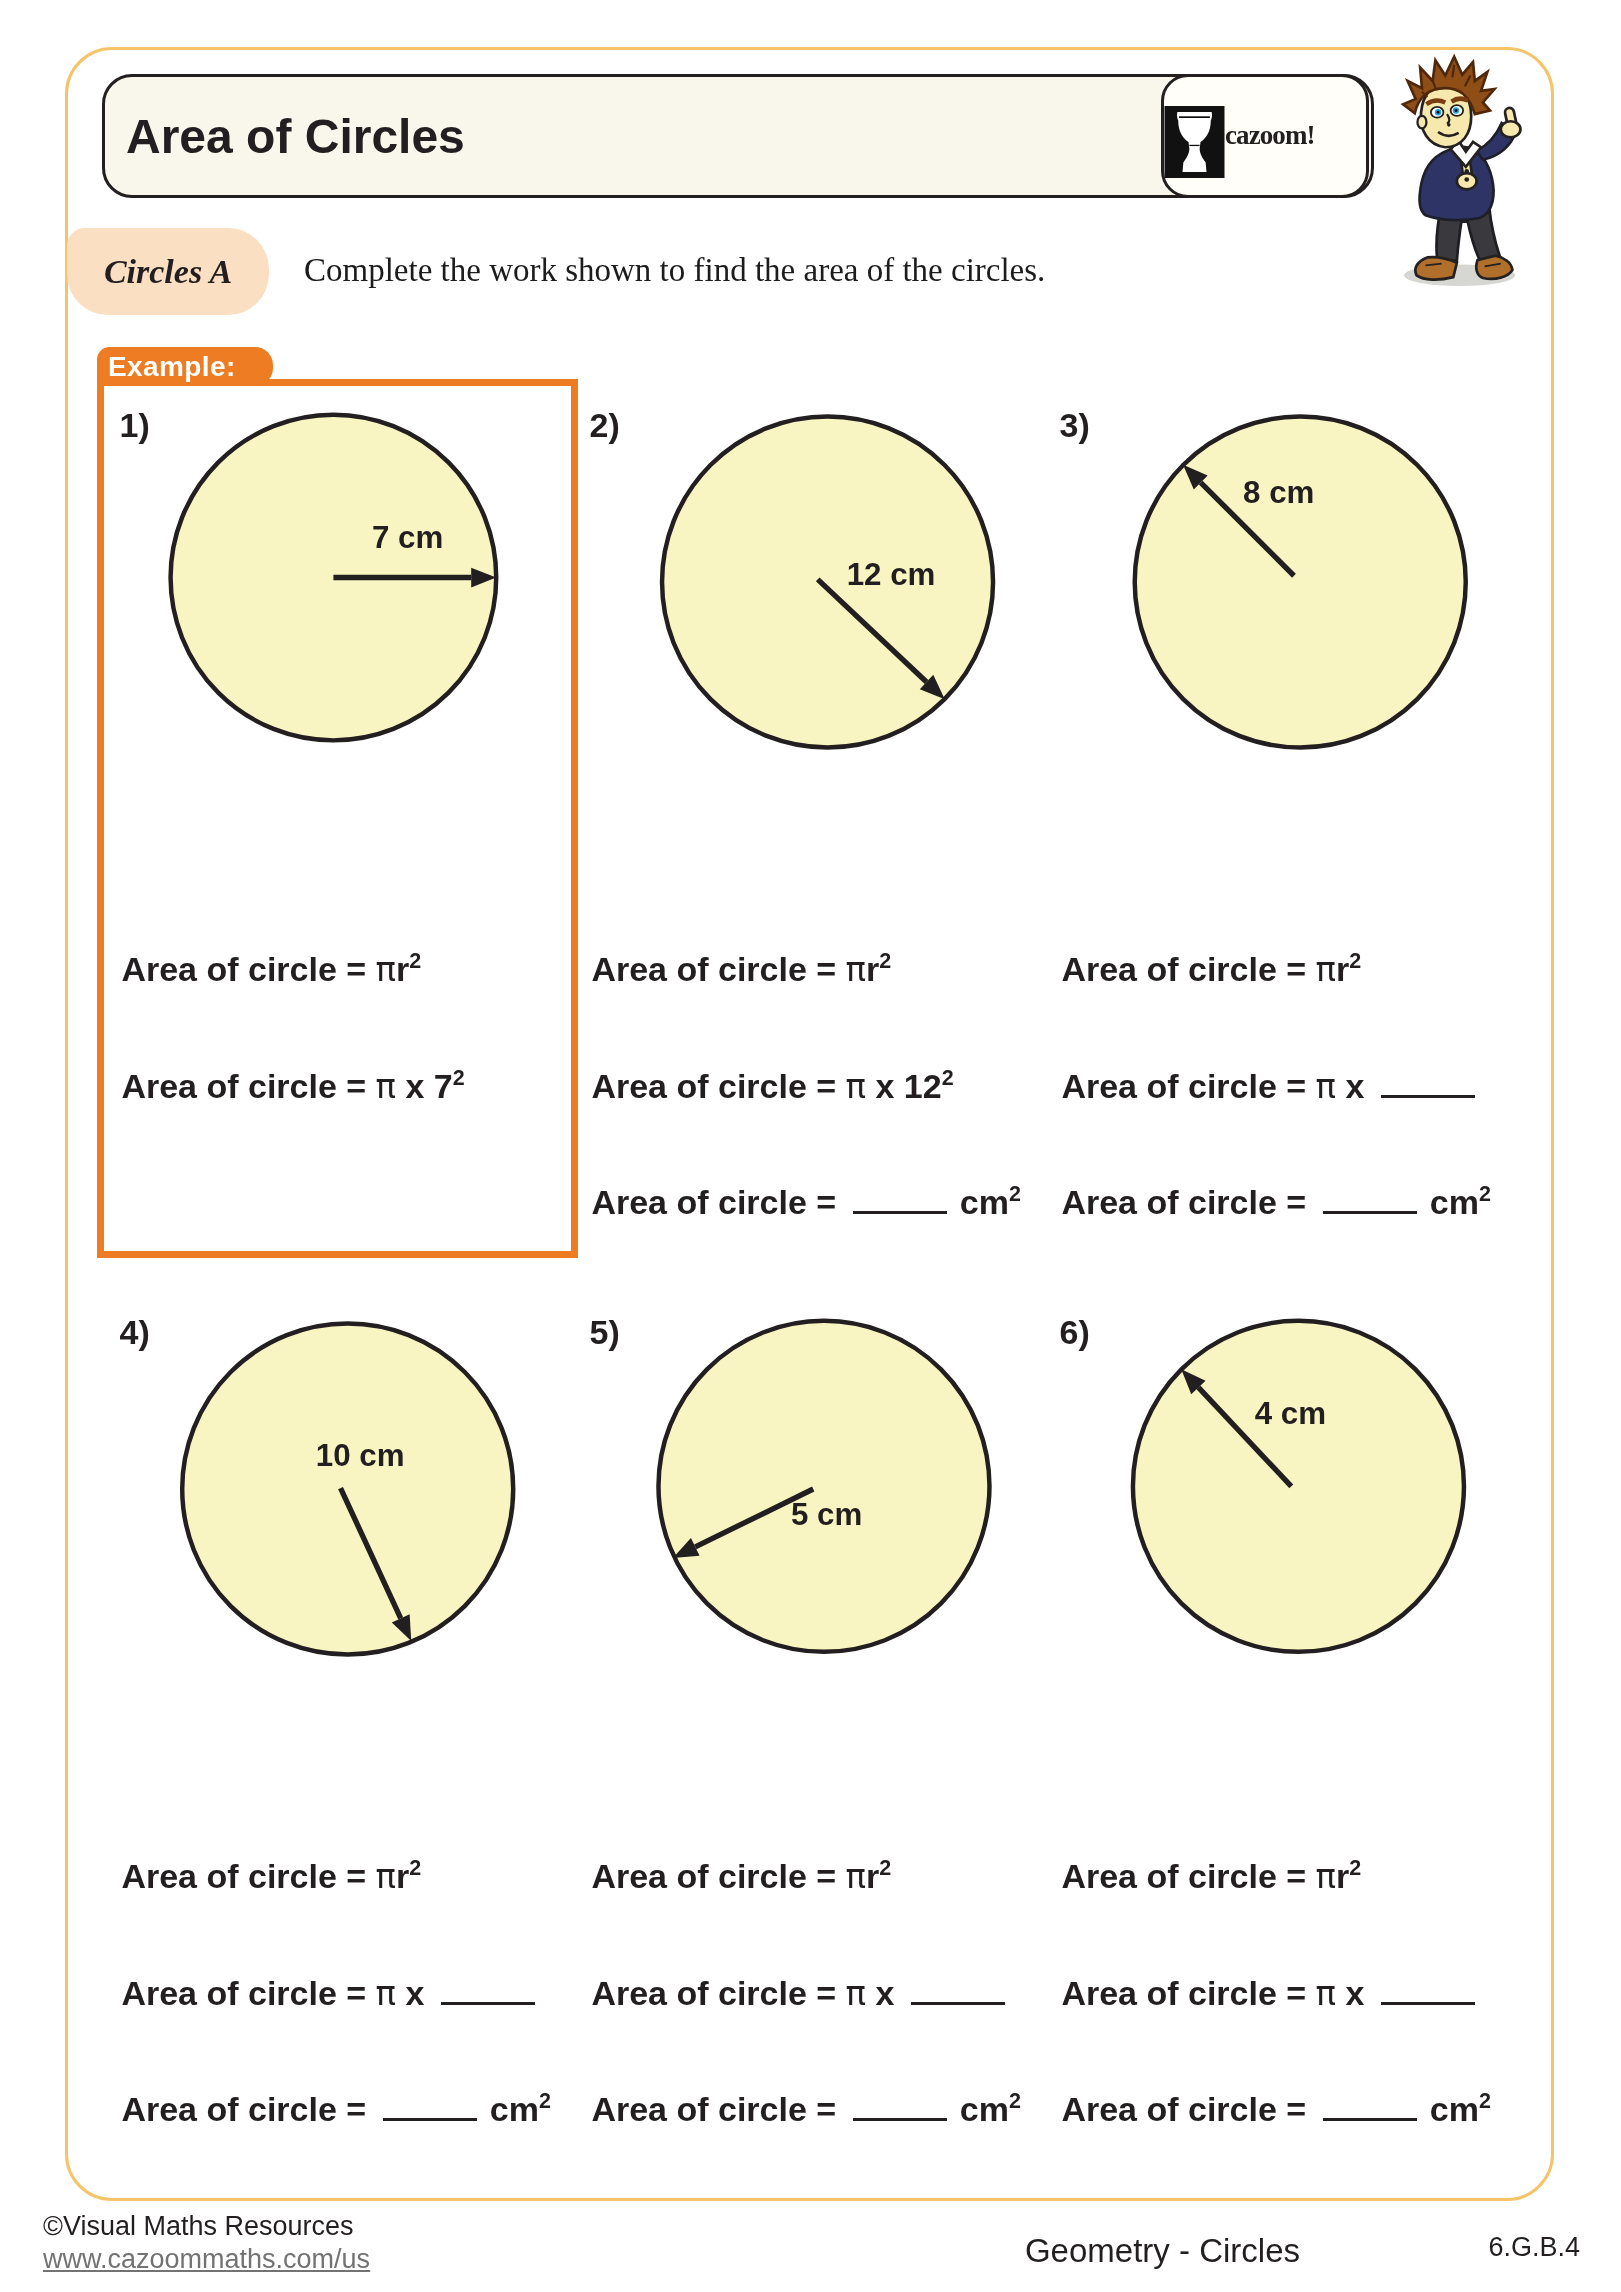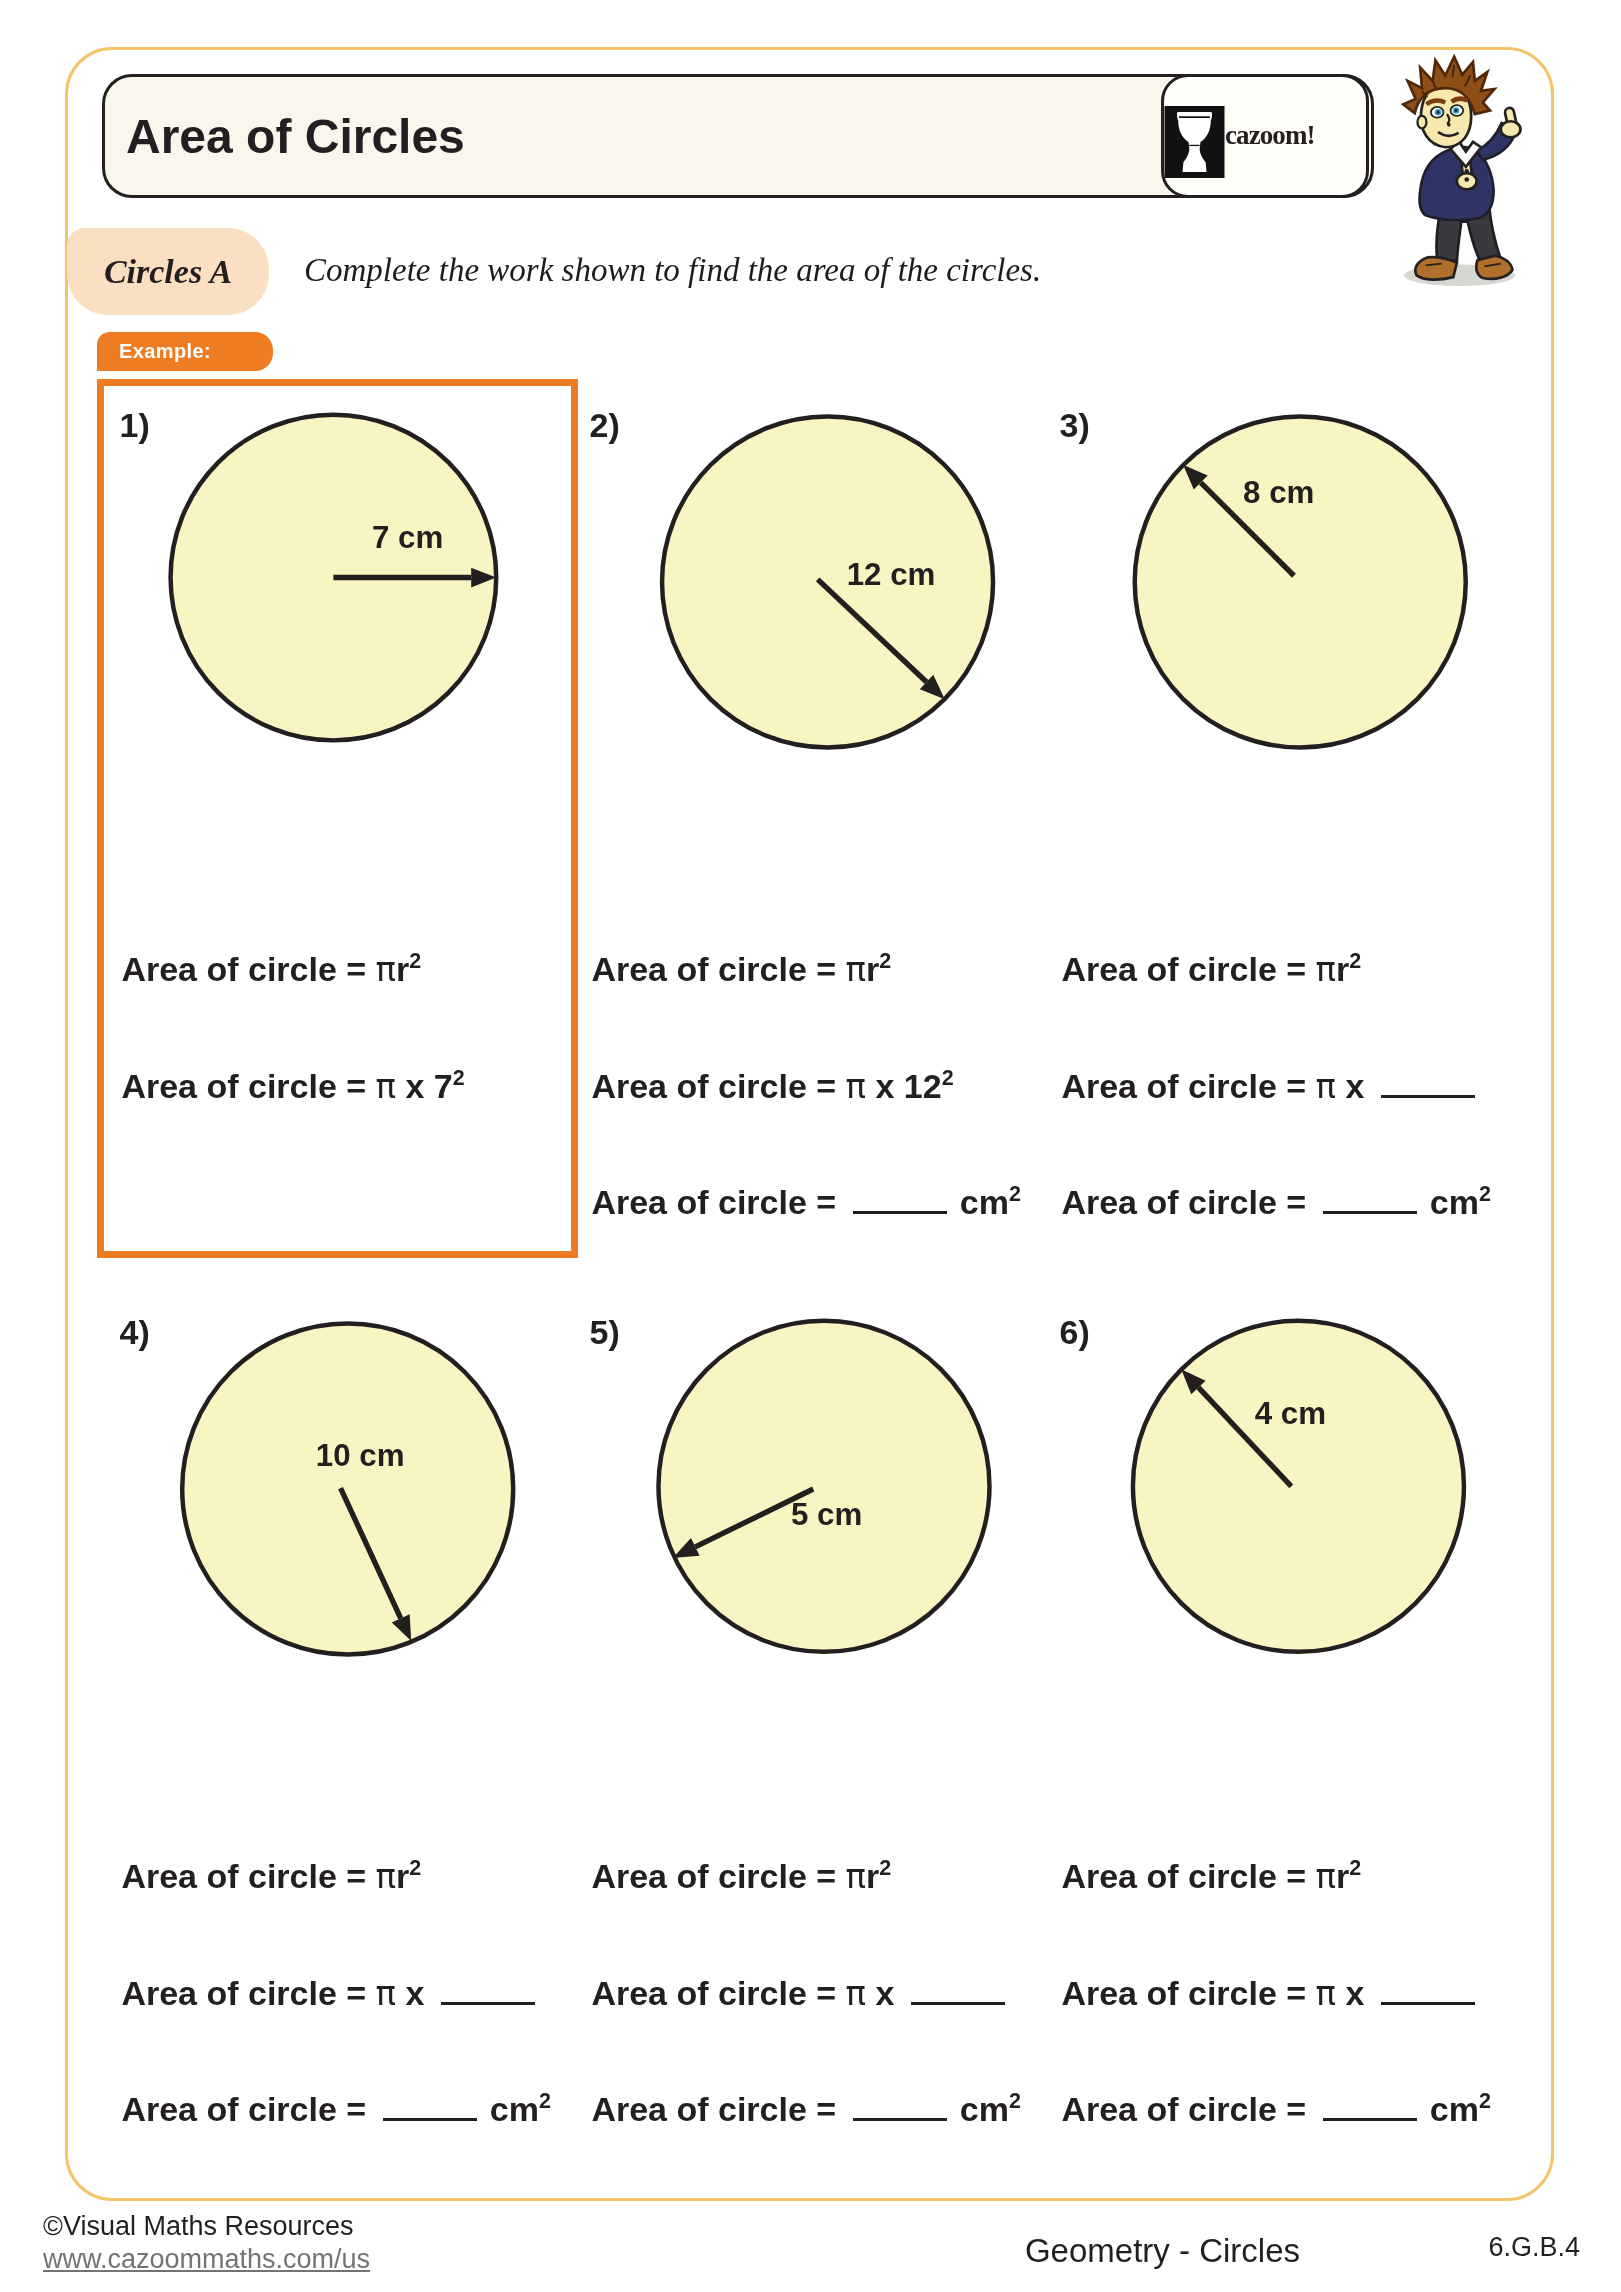--- a/index.html
+++ b/index.html
@@ -23,27 +23,27 @@
   .logo-mark{margin-top:11.6px;width:61px;height:72px;}
   .logo-text{font-family:"Liberation Serif",serif;font-weight:700;font-size:27px;
     letter-spacing:-0.9px;margin-top:-1.8px;}
 
   .mascot{left:1370px;top:45px;width:206px;height:260px;}
 
   
   .section-pill{left:67px;top:228px;width:202px;height:87px;background:#FBDFC3;
     border-radius:18px 41px 41px 41px;display:flex;align-items:center;justify-content:center;}
   .section-pill span{font-family:"Liberation Serif",serif;font-style:italic;font-weight:700;font-size:34px;}
-  .instruction{left:304px;top:251px;font-family:"Liberation Serif",serif;font-style:italic;
+  .instruction{left:304px;top:251px;font-family:"Liberation Serif",serif;
     font-size:33px;line-height:39px;color:#1c1c1c;}
 
   
-  .example-badge{left:97px;top:332px;width:176px;height:39px;background:#ED7C22;
-    border-radius:12.5px 18px 18px 0;color:#fff;font-weight:700;font-size:20px;
-    display:flex;align-items:center;padding-left:22px;box-sizing:border-box;letter-spacing:0.4px;}
+  .example-badge{left:97px;top:347px;width:176px;height:39px;background:#ED7C22;
+    border-radius:12.5px 18px 18px 0;color:#fff;font-weight:700;font-size:28px;
+    display:flex;align-items:center;padding-left:11px;box-sizing:border-box;letter-spacing:0.4px;}
   .example-box{left:97px;top:379px;width:481px;height:879px;border:7.2px solid #ED7C22;box-sizing:border-box;}
 
   
   .problem{position:absolute;width:467px;height:896px;}
   .p0{left:99px;top:394px;} .p1{left:569px;top:394px;} .p2{left:1039px;top:394px;}
   .p3{left:99px;top:1301px;} .p4{left:569px;top:1301px;} .p5{left:1039px;top:1301px;}
   .pnum{position:absolute;left:20.6px;top:11.6px;font-size:34px;font-weight:700;}
   svg.fig{position:absolute;left:0;top:0;width:467px;height:385px;}
   svg.fig text{font-family:"Liberation Sans",sans-serif;font-weight:700;font-size:35px;fill:#231F20;}
 

